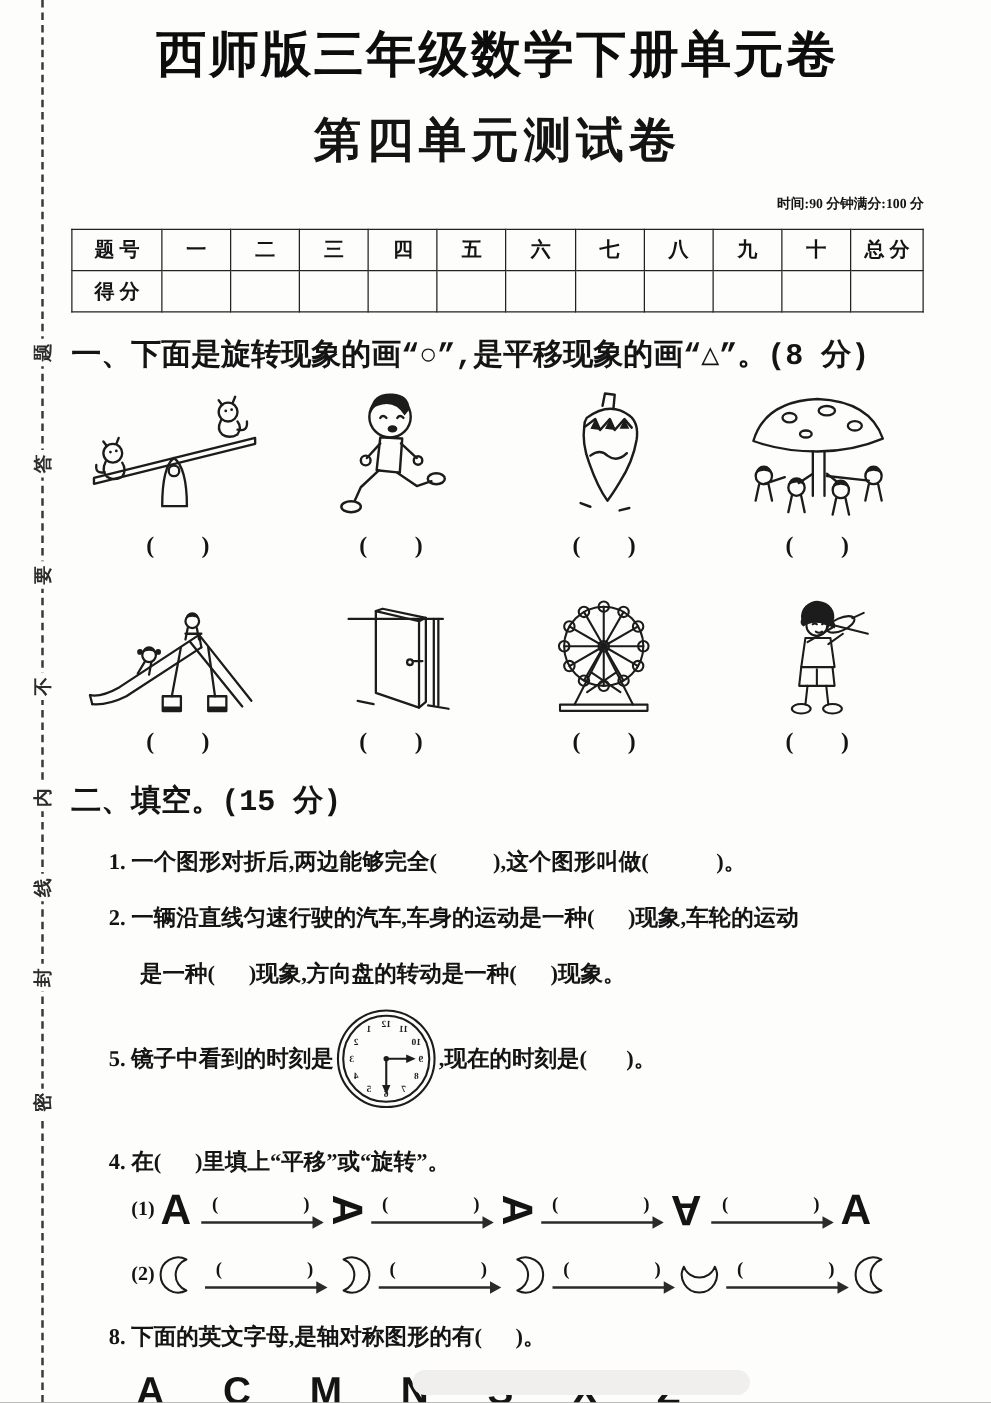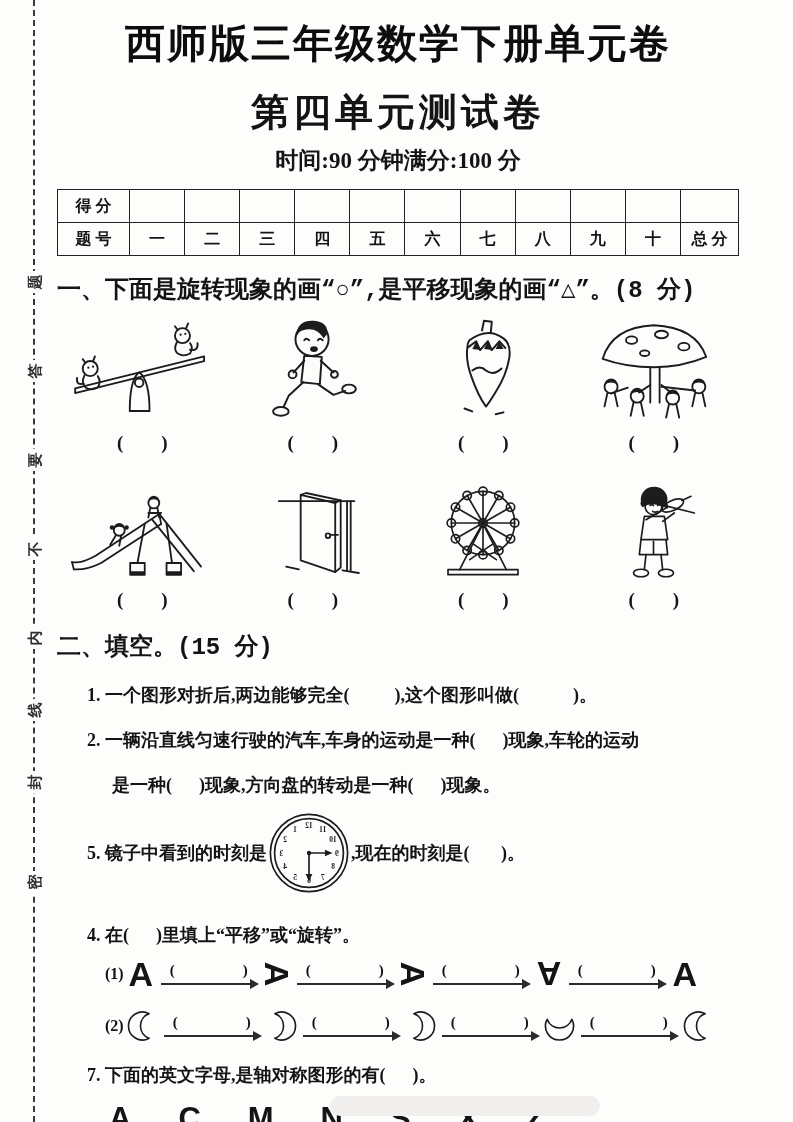--- a/index.html
+++ b/index.html
@@ -14,22 +14,22 @@
     border-left:2px dashed #3a3a3a; }
   .seal-char { position:absolute; left:-11px; width:22px; text-align:center;
     font-size:15px; font-weight:bold; color:#2c2c2c; background:#fdfdfc;
     transform:rotate(-90deg); line-height:20px; }
   
   .content { position:absolute; left:57px; top:0; width:682px; }
   .main-title { margin-top:16px; text-align:center; font-size:40px; font-weight:900;
     font-family:"Liberation Sans", sans-serif; letter-spacing:2px; color:#0d0d0d; }
   .sub-title { margin-top:16px; text-align:center; font-size:38px; font-weight:bold;
     letter-spacing:4px; }
-  .info-row { margin-top:7px; display:flex; justify-content:center;
-    font-size:23px; font-weight:bold; }
+  .info-row { margin-top:17px; display:flex; justify-content:flex-end;
+    font-size:11px; font-weight:bold; }
   
   table.score { margin-top:13px; width:100%; border-collapse:collapse; }
   table.score td { border:1.8px solid #222; height:33px; text-align:center;
     font-size:16px; font-weight:bold; padding:0 2px; }
   
   .sec-heading { margin-top:17px; font-size:24px; font-weight:bold;
     font-family:Liberation Mono, monospace; white-space:pre; }
   .img-grid { margin-top:9px; display:grid; grid-template-columns:repeat(4,1fr);
     align-items:end; justify-items:center; }
   .paren-row { display:grid; grid-template-columns:repeat(4,1fr);
@@ -104,46 +104,46 @@
           <col>
           <col>
           <col>
           <col>
           <col>
           <col>
           <col style="width:58px">
       </colgroup>
       <tbody>
           <tr>
-        <td>得  分</td>
-        <td></td>
-            <td></td>
-        <td></td>
-            <td></td>
-        <td></td>
-            <td></td>
-        <td></td>
-            <td></td>
-        <td></td>
-            <td></td>
-        <td></td>
-      </tr>
-      <tr>
         <td>题  号</td>
         <td>一</td>
         <td>二</td>
         <td>三</td>
         <td>四</td>
         <td>五</td>
         <td>六</td>
         <td>七</td>
         <td>八</td>
         <td>九</td>
         <td>十</td>
         <td>总  分</td>
+      </tr>
+      <tr>
+        <td>得  分</td>
+        <td></td>
+            <td></td>
+        <td></td>
+            <td></td>
+        <td></td>
+            <td></td>
+        <td></td>
+            <td></td>
+        <td></td>
+            <td></td>
+        <td></td>
       </tr>
     </tbody>
       </table>
 
     <div class="sec-heading">一、下面是旋转现象的画“○”,是平移现象的画“△”。(8 分)</div>
 
     <div class="img-grid">
 
       <svg width="160" height="112" viewBox="0 0 170 115">
         <path class="lineart" d="M14,77 L151,43 L151,48 L14,82 Z"></path>
@@ -432,21 +432,21 @@
             <span>(</span>
             <span>)</span>
           </span>
         <span class="arrow-line"></span>
       </span>
       <svg class="moon" viewBox="0 0 40 40">
           <path class="lineart" d="M28,5 A17,17 0 1 0 28,35 A16,16 0 0 1 28,5 Z"></path>
         </svg>
     </div>
 
-    <div class="q" style="margin-top:18px">7. 下面的英文字母,是轴对称图形的有(      )。</div>
+    <div class="q" style="margin-top:18px">8. 下面的英文字母,是轴对称图形的有(      )。</div>
 
     <div class="letters-row">
       <span>A</span>
       <span>C</span>
       <span>M</span>
       <span>N</span>
       <span>S</span>
       <span>X</span>
       <span>Z</span>
     </div>

